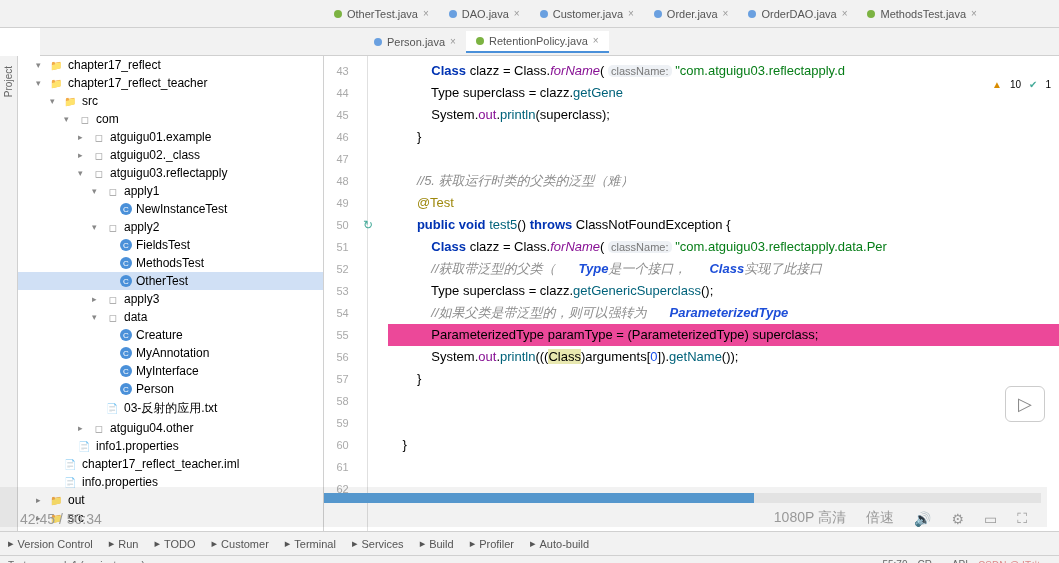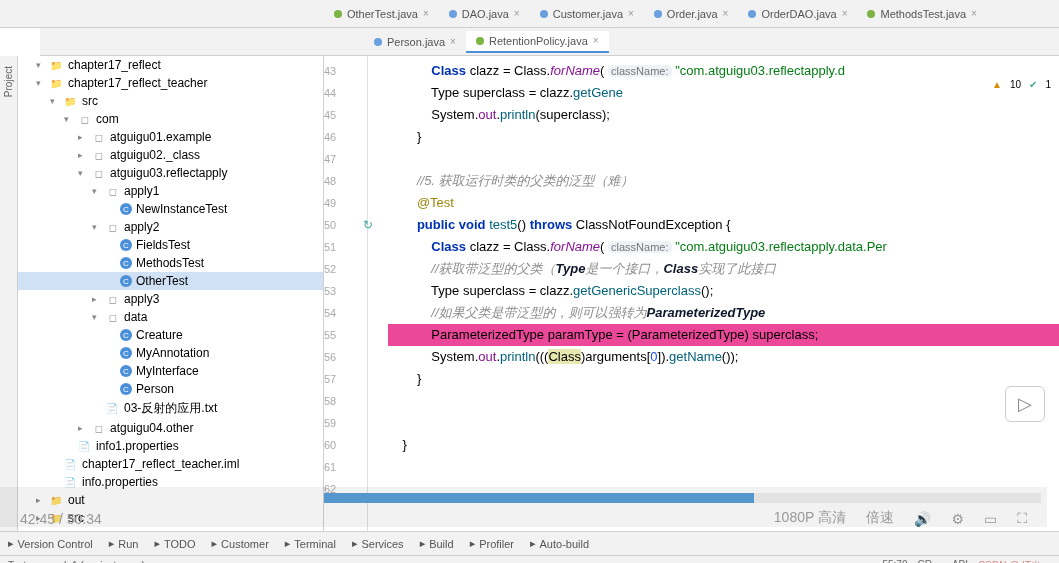--- a/index.html
+++ b/index.html
@@ -23,34 +23,34 @@
     .tree-node.selected { background: #d0e0f5; }
     .tree-arrow { width: 10px; font-size: 9px; color: #888; }
     .tree-icon { width: 14px; height: 14px; display: inline-flex; align-items: center; justify-content: center; font-size: 10px; }
     .icon-folder { color: #8a8a8a; }
     .icon-folder-blue { color: #5a8bc4; }
     .icon-class { background: #4a90d9; color: #fff; border-radius: 50%; width: 12px; height: 12px; font-size: 8px; }
     .icon-file { color: #888; }
     .icon-pkg { color: #999; }
     
     .editor { flex: 1; display: flex; background: #fff; overflow: hidden; }
-    .gutter { width: 44px; background: #fff; border-right: 1px solid #e0e0e0; text-align: left; padding: 4px 6px 0 0; font-size: 11px; color: #aaa; font-family: "Consolas", monospace; line-height: 22px; }
+    .gutter { width: 44px; background: #fff; border-right: 1px solid #e0e0e0; text-align: center; padding: 4px 6px 0 0; font-size: 11px; color: #aaa; font-family: "Consolas", monospace; line-height: 22px; }
     .gutter .line { height: 22px; position: relative; }
     .gutter .marker { position: absolute; right: -12px; font-size: 12px; }
     .code-area { flex: 1; padding: 4px 0 0 20px; font-family: "Consolas", monospace; font-size: 13px; line-height: 22px; position: relative; overflow: hidden; }
     .code-line { height: 22px; white-space: pre; }
     .code-line.hl { background: #ec4899; }
     
     .kw { color: #0033b3; font-weight: bold; }
     .str { color: #067d17; }
     .method { color: #00627a; }
     .static-m { font-style: italic; color: #871094; }
     .field { color: #871094; }
     .comment-cn { color: #8c8c8c; font-style: italic; }
-    .comment-type { color: #0f172a; font-style: italic; font-weight: bold; }
+    .comment-type { color: #1d4ed8; font-style: italic; font-weight: bold; margin-left: 23px; }
     .annotation { color: #9e880d; }
     .param-hint { background: #eef1f5; color: #787878; padding: 0 3px; border-radius: 5px; font-size: 11px; }
     .hl-word { background: #e8e8b0; }
     .num { color: #1750eb; }
     
     .warning-badge { position: absolute; top: 18px; right: 8px; display: flex; gap: 8px; font-size: 10px; align-items: center; }
     .warn-ico { color: #d98c00; }
     .check-ico { color: #4a9; }
     
     .bottom-bar { height: 24px; background: #f2f2f2; border-top: 1px solid #d0d0d0; display: flex; align-items: center; padding: 0 8px; gap: 16px; font-size: 11px; color: #555; }

